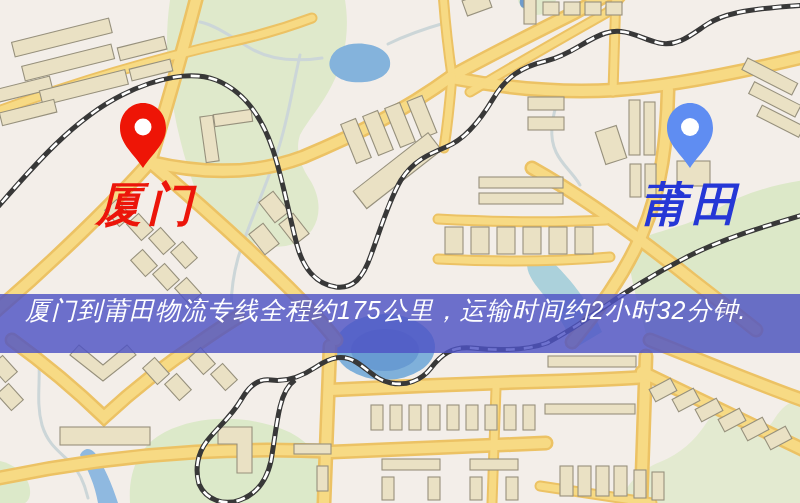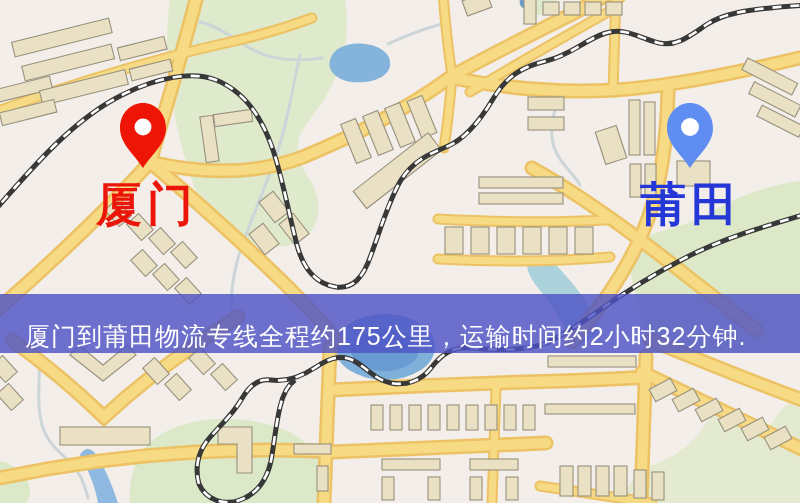--- a/index.html
+++ b/index.html
@@ -1,24 +1,24 @@
 <!DOCTYPE html>
 <html><head>
 <meta charset="utf-8">
 <style>
   html,body{margin:0;padding:0;background:#ddd;}
   .stage{
     position:relative;width:800px;height:503px;overflow:hidden;
-    background:#f3eee9;font-family:"Liberation Sans",sans-serif;
+    background:#f3eee9;font-family:"Liberation Sans",sans-serif;font-style:italic;
   }
   .stage svg{position:absolute;left:0;top:0;display:block;}
   .banner{
     position:absolute;left:0;top:294px;width:800px;height:59px;
     background:rgba(78,83,196,0.82);
-    display:flex;align-items:flex-end;box-sizing:border-box;padding-left:25px;
+    display:flex;align-items:flex-start;box-sizing:border-box;padding-left:25px;
     z-index:5;
   }
   .banner span{
     color:#fff;font-size:25px;letter-spacing:1px;white-space:nowrap;
     font-family:"Liberation Sans",sans-serif;
   }
   .bld{fill:#eae1c4;stroke:#97917d;stroke-width:1.1;}
   .marker-label{font-weight:bold;font-size:46px;letter-spacing:5px;}
 </style>
 </head>

